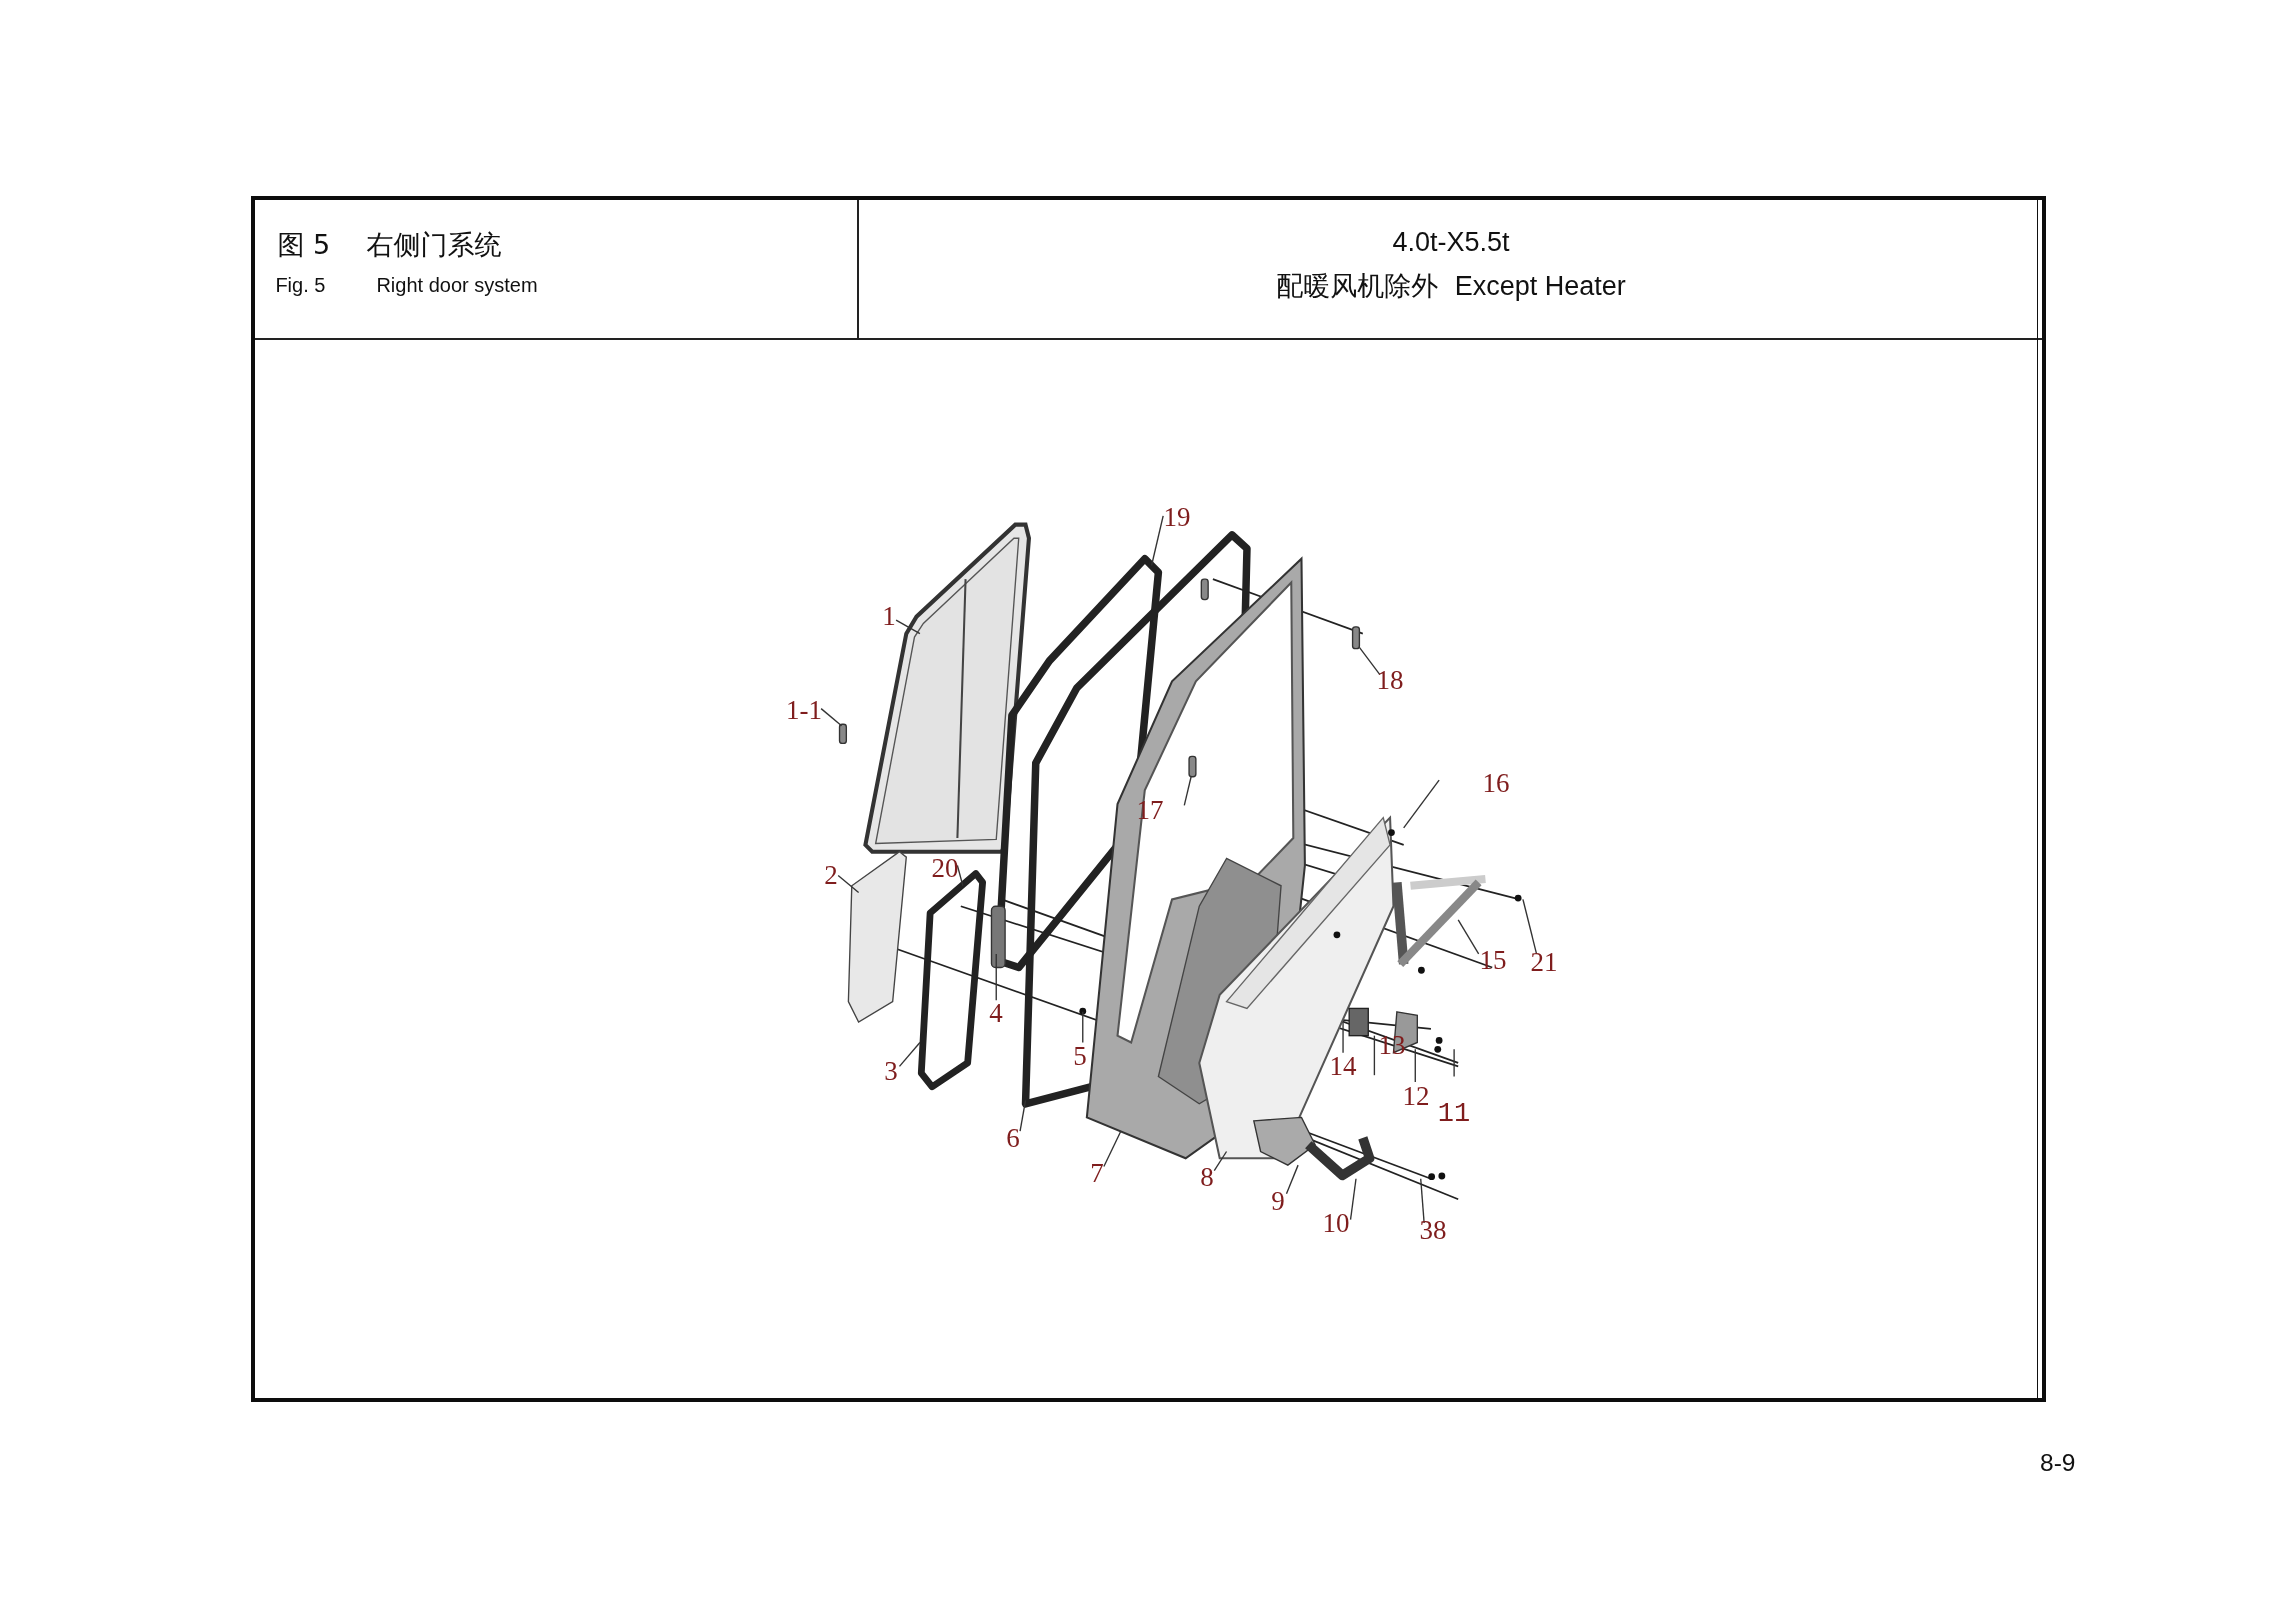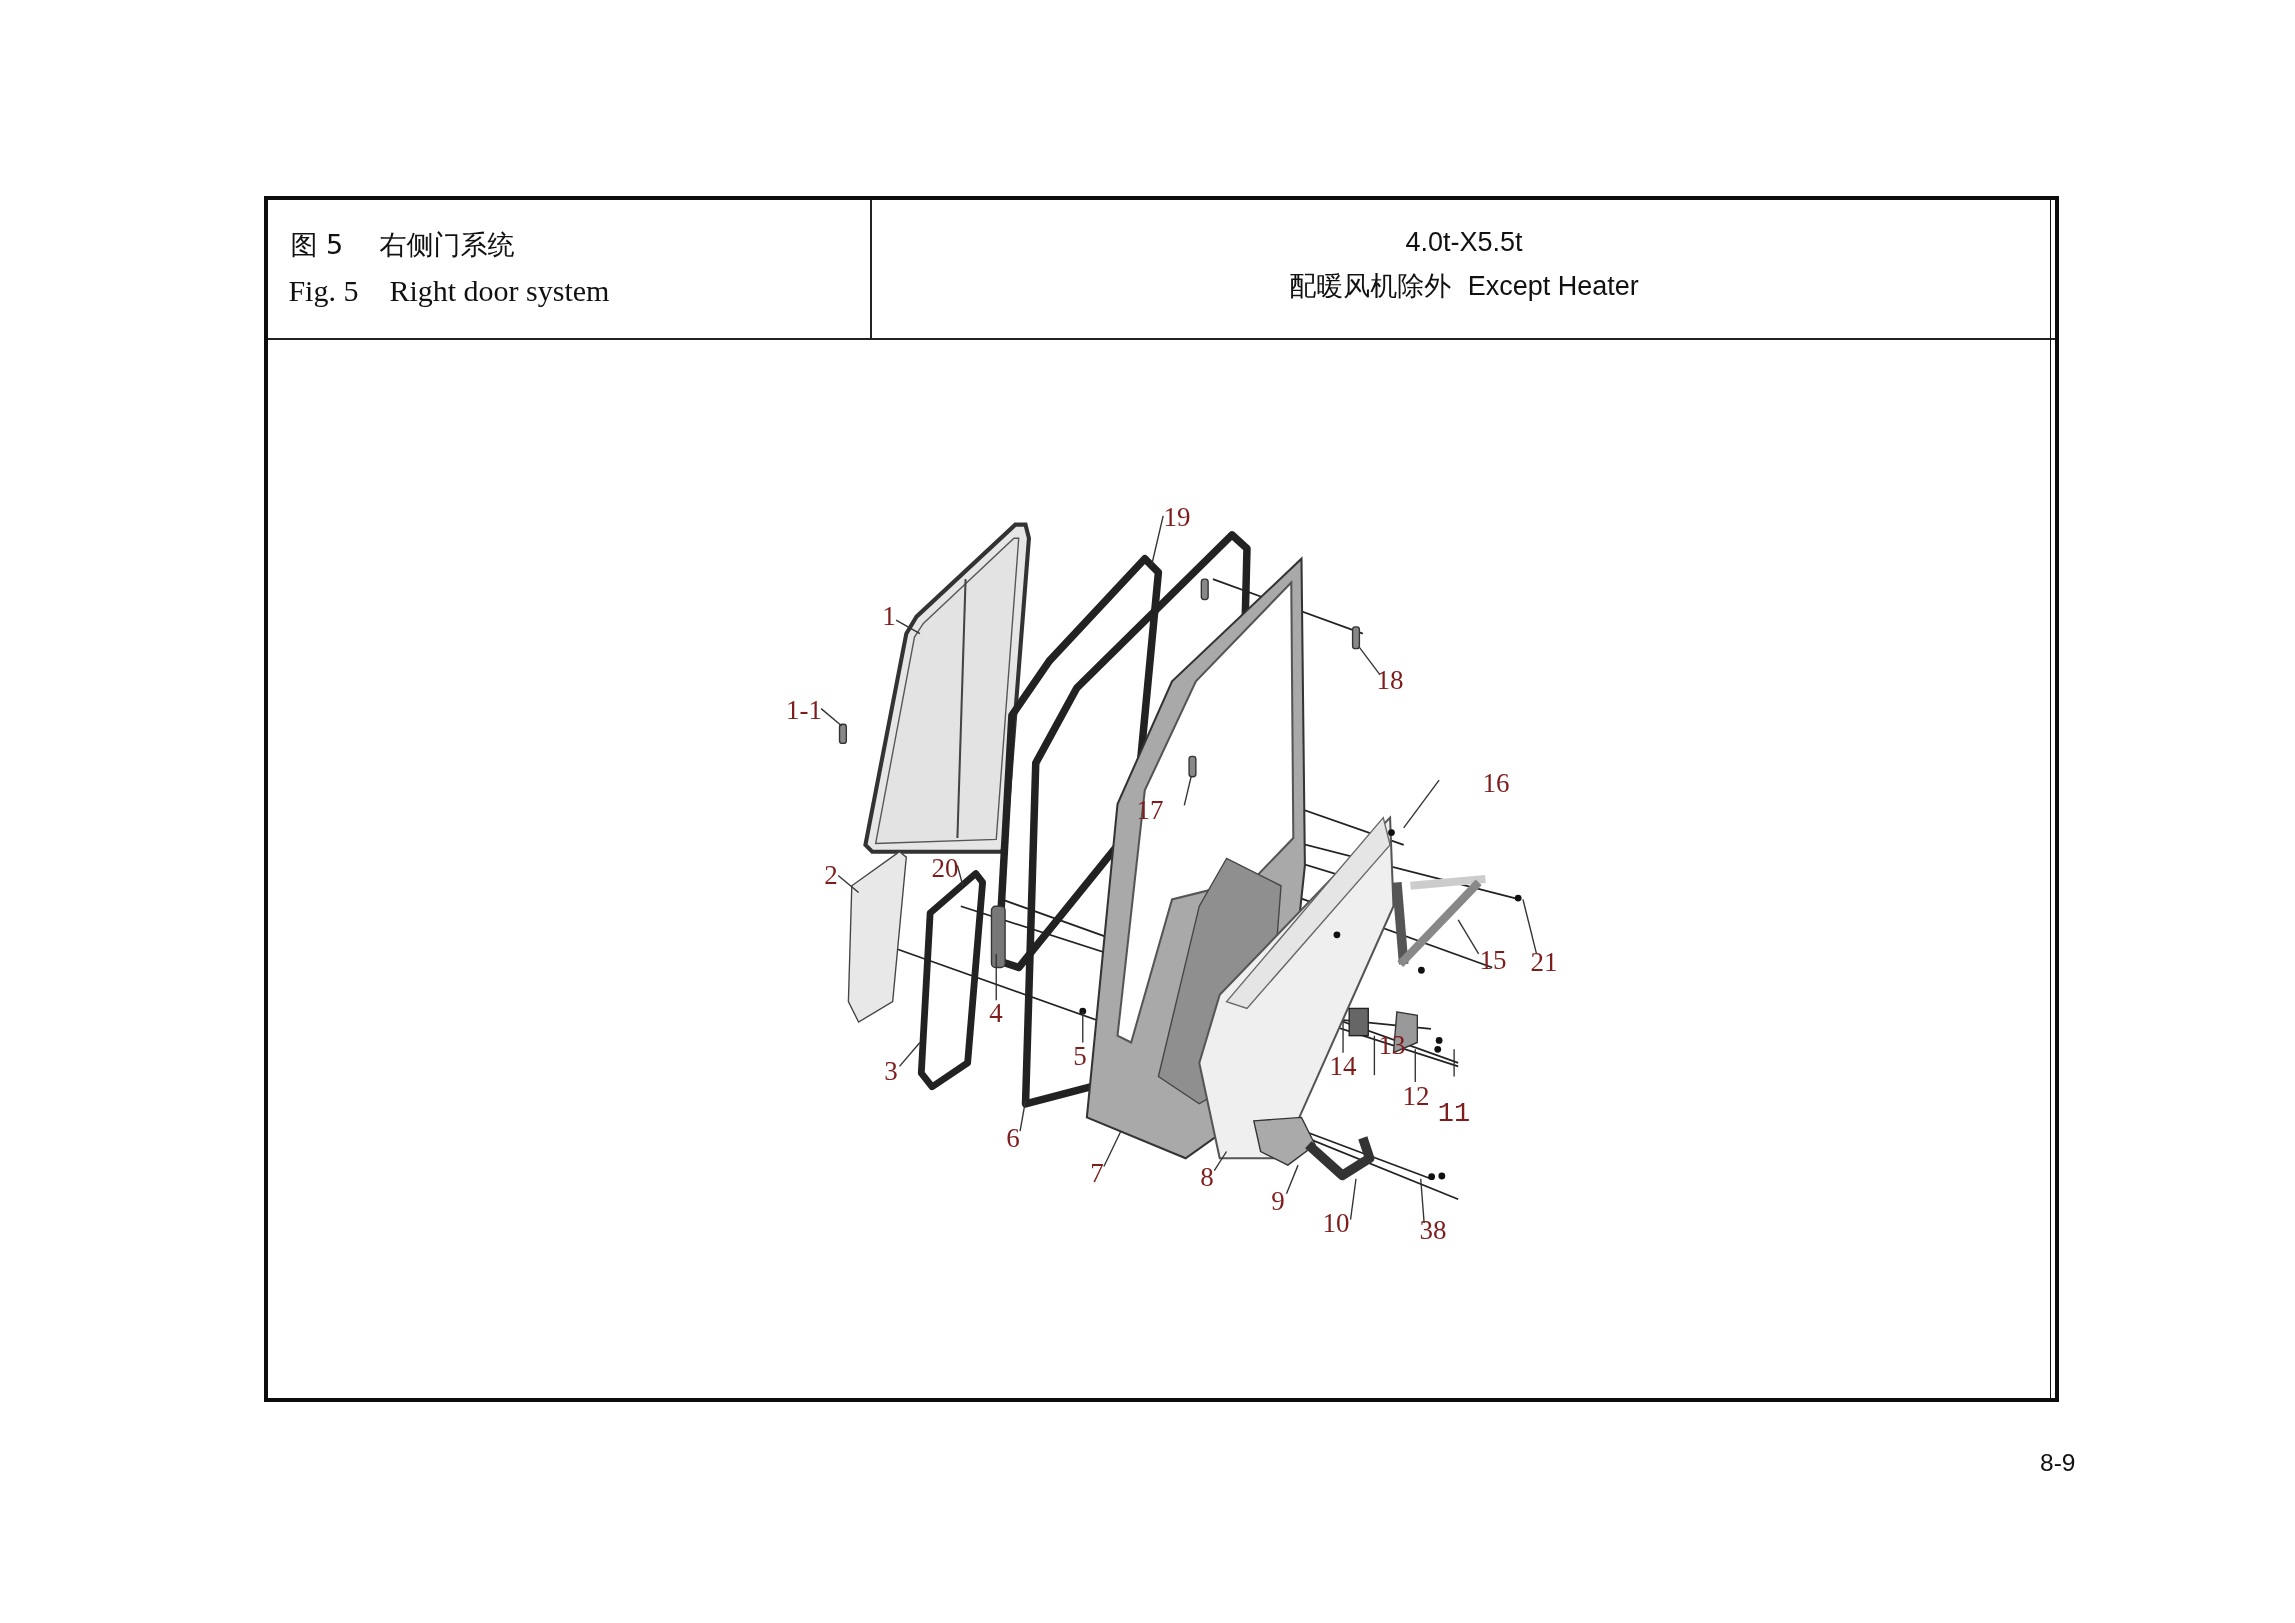--- a/index.html
+++ b/index.html
@@ -1,29 +1,29 @@
 <!DOCTYPE html>
 <html style="font-size:11px"><head>
 <meta charset="utf-8">
 <style>
   html, body { margin: 0; padding: 0; background: #ffffff; }
   body { width: 2295px; height: 1623px; position: relative; overflow: hidden;
          font-family: "Liberation Sans", "DejaVu Sans", sans-serif; color: #111; }
-  .frame { position: absolute; left: 264px; top: 196px; width: 1795px; height: 1206px;
+  .frame { position: absolute; left: 251px; top: 196px; width: 1795px; height: 1206px;
            box-sizing: border-box; border: 4.1px solid #0d0d0d; }
   .frame-inner-right { position: absolute; right: 4.1px; top: 0; bottom: 0; width: 1.4px; background: #111; }
   .header { position: absolute; left: 0; top: 0; right: 0; height: 138px;
             border-bottom: 2px solid #222; }
   .header-left { position: absolute; left: 0; top: 0; width: 602px; height: 100%;
                  border-right: 2px solid #222; }
   .header-right { position: absolute; left: 605px; top: 0; right: 0; height: 100%; }
   .cn-title { position: absolute; left: 22.5px; top: 27px; font-size: 27px; letter-spacing: 0px;
               font-family: "DejaVu Sans", sans-serif; }
   .cn-title .fig-no { display: inline-block; width: 89px; }
-  .en-title { position: absolute; left: 20.4px; top: 74px; font-size: 30px; font-family: Liberation Serif, serif; }
+  .en-title { position: absolute; left: 20.4px; top: 74px; font-size: 20px; }
   .en-title .fig-no { display: inline-block; width: 101px; }
   .model { position: absolute; left: 0; right: 0; top: 27px; text-align: center; font-size: 27px; }
   .applic { position: absolute; left: 0; right: 0; top: 68px; text-align: center; font-size: 27px; }
   .applic .cn { font-family: "DejaVu Sans", sans-serif; margin-right: 16.4px; }
   .diagram { position: absolute; left: 0; top: 140px; right: 0; bottom: 0; }
   .callout { position: absolute; font-family: "Liberation Serif", "DejaVu Serif", serif;
              font-size: 27px; color: #7f1d1d; line-height: 1; transform: translate(-50%, -50%);
              white-space: nowrap; }
   .page-number { position: absolute; left: 2040px; top: 1449px; font-size: 24.5px; }
 </style>

